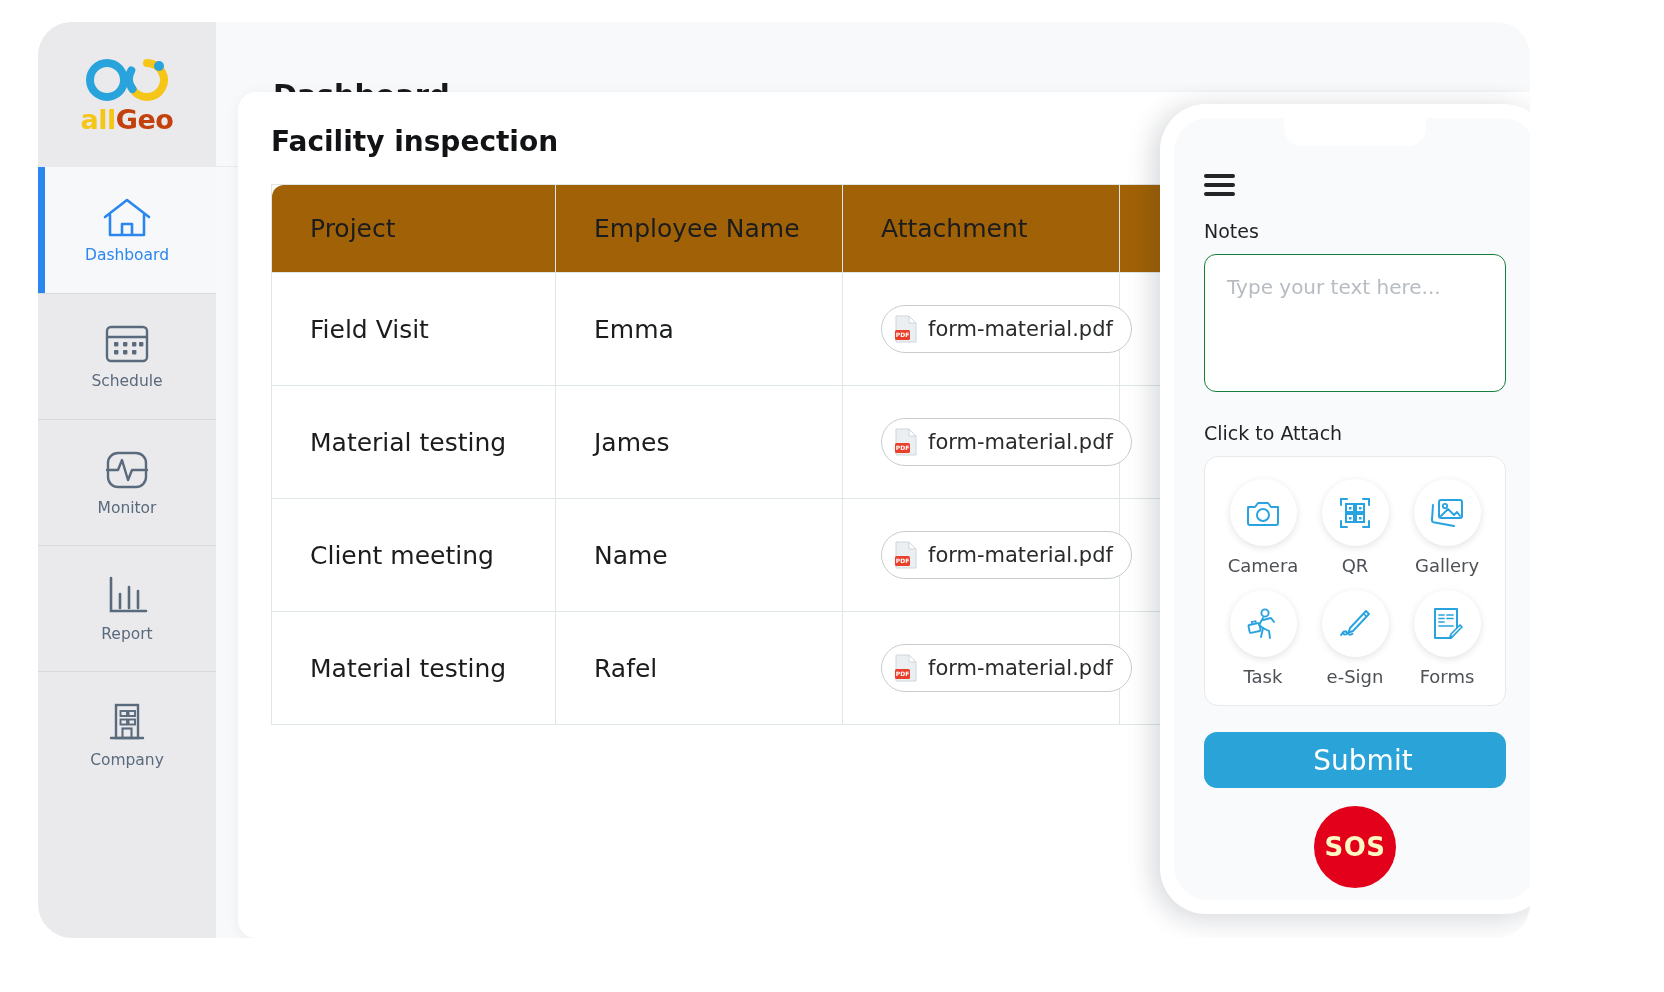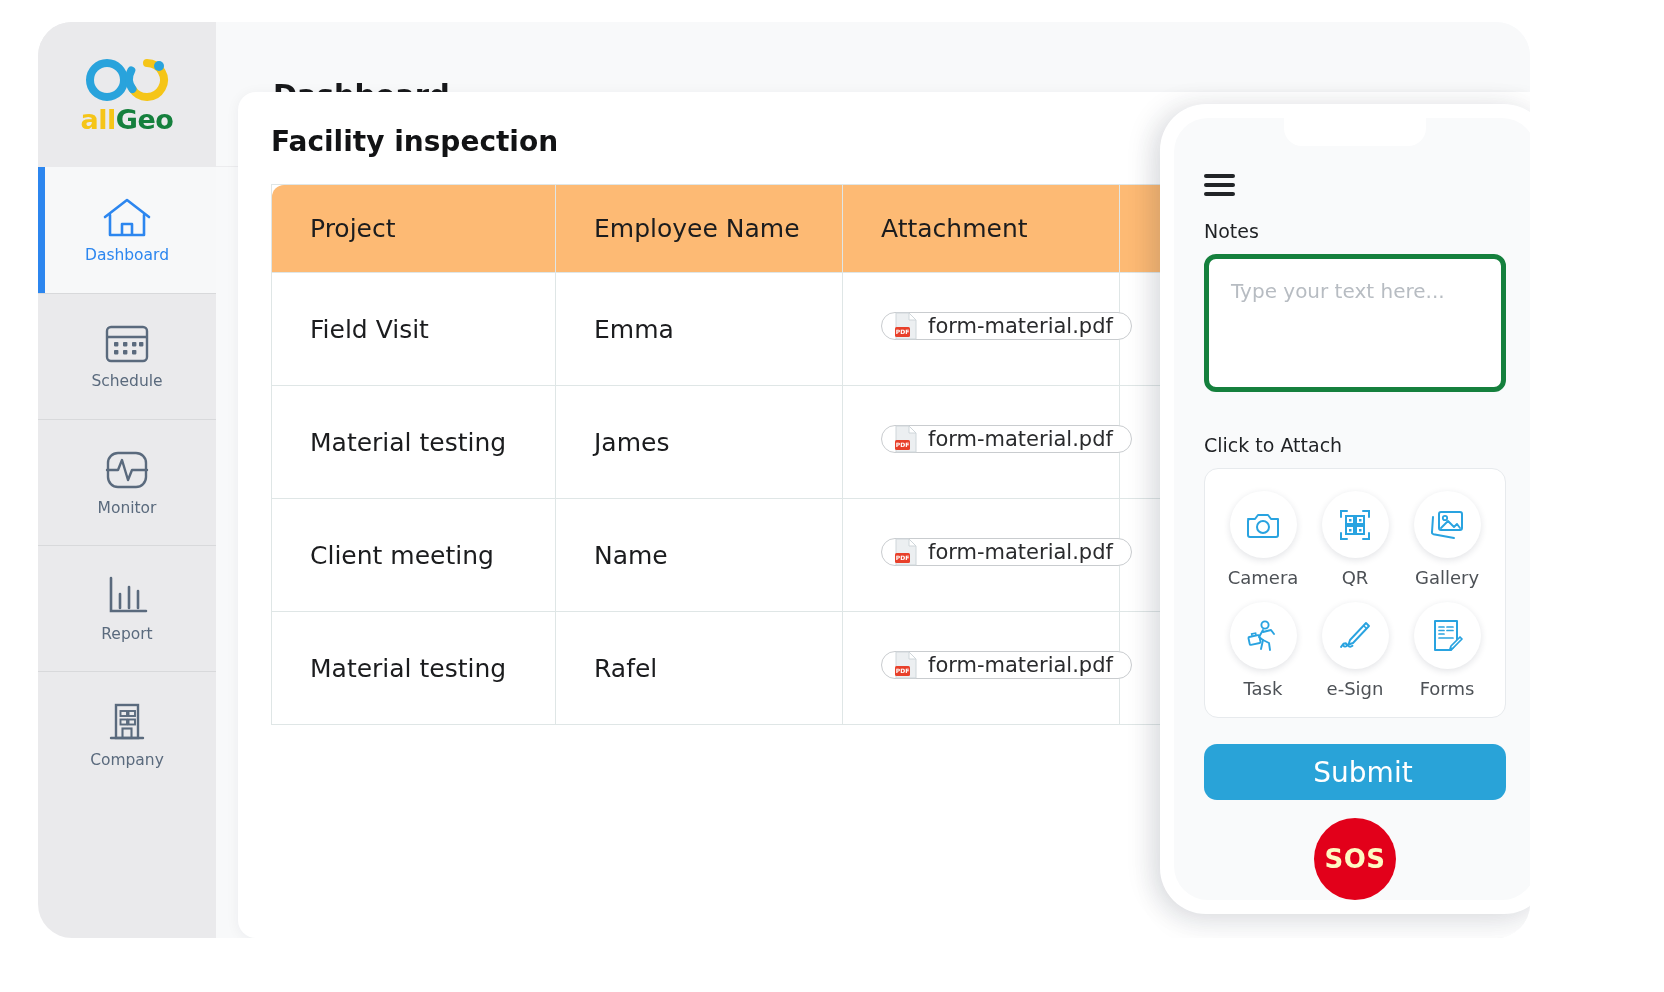--- a/index.html
+++ b/index.html
@@ -45,21 +45,21 @@
   .logo-wrap { text-align: center; }
   .logo-mark { margin: 0 auto 2px; display: block; }
   .logo-text {
     font-size: 27px;
     font-weight: 700;
     letter-spacing: -0.5px;
     line-height: 1;
     font-family: "DejaVu Sans", sans-serif;
   }
   .logo-text .t-all { color: #f5c518; }
-  .logo-text .t-geo { color: #15803d; }
+  .logo-text .t-geo { color: #c2410c; }
 
   .nav-item {
     position: relative;
     height: 126px;
     display: flex;
     flex-direction: column;
     align-items: center;
     justify-content: center;
     gap: 7px;
     background: #eaeaec;
@@ -161,42 +161,42 @@
   }
   #data-table th, #data-table td {
     border: 1px solid #dfe6e6;
     text-align: left;
     padding: 0 0 0 38px;
     color: #1b1c1e;
     font-weight: 400;
   }
   #data-table thead th {
     height: 88px;
-    background: #fdba74;
+    background: #a16207;
     font-size: 25px;
     font-weight: 400;
   }
   #data-table thead tr th:first-child { border-top-left-radius: 12px; }
   #data-table tbody td {
     height: 113px;
     font-size: 25px;
     background: #ffffff;
     margin-top: 20px;
   }
   .col-project { width: 284px; }
   .col-employee { width: 287px; }
   .col-attach { width: 277px; }
   .col-extra { width: 272px; }
 
   
   .pdf-chip {
     display: inline-flex;
     align-items: center;
     gap: 10px;
-    height: 28px;
+    height: 48px;
     padding: 0 18px 0 12px;
     border: 1px solid #c9cccf;
     border-radius: 24px;
     font-size: 21px;
     color: #2a2b2d;
     background: #fff;
     white-space: nowrap;
     cursor: pointer;
   }
   .pdf-ico { flex: none; display: block; }
@@ -254,33 +254,33 @@
   .field-label {
     font-size: 19px;
     color: #1f2124;
     font-family: "DejaVu Sans", sans-serif;
     margin-bottom: 12px;
   }
 
   #notes-input {
     width: 100%;
     height: 138px;
-    border: 5px solid #15803d;
+    border: 1px solid #15803d;
     border-radius: 12px;
     background: #ffffff;
     padding: 20px 22px;
     font-size: 20px;
     color: #2c2f33;
     font-family: "DejaVu Sans", sans-serif;
     resize: none;
     outline: none;
   }
   #notes-input::placeholder { color: #b7bcc2; }
 
-  #attach-label { margin-top: 38px; }
+  #attach-label { margin-top: 26px; }
 
   #attach-panel {
     border: 1px solid #e7eaed;
     border-radius: 14px;
     background: #ffffff;
     padding: 22px 12px 18px;
     display: grid;
     grid-template-columns: repeat(3, 1fr);
     row-gap: 14px;
   }

